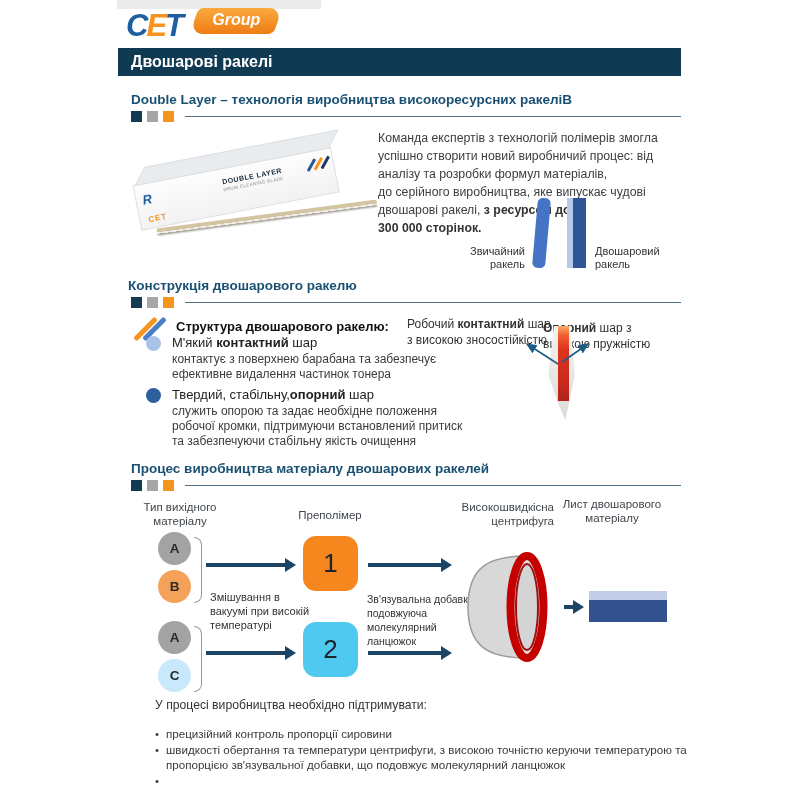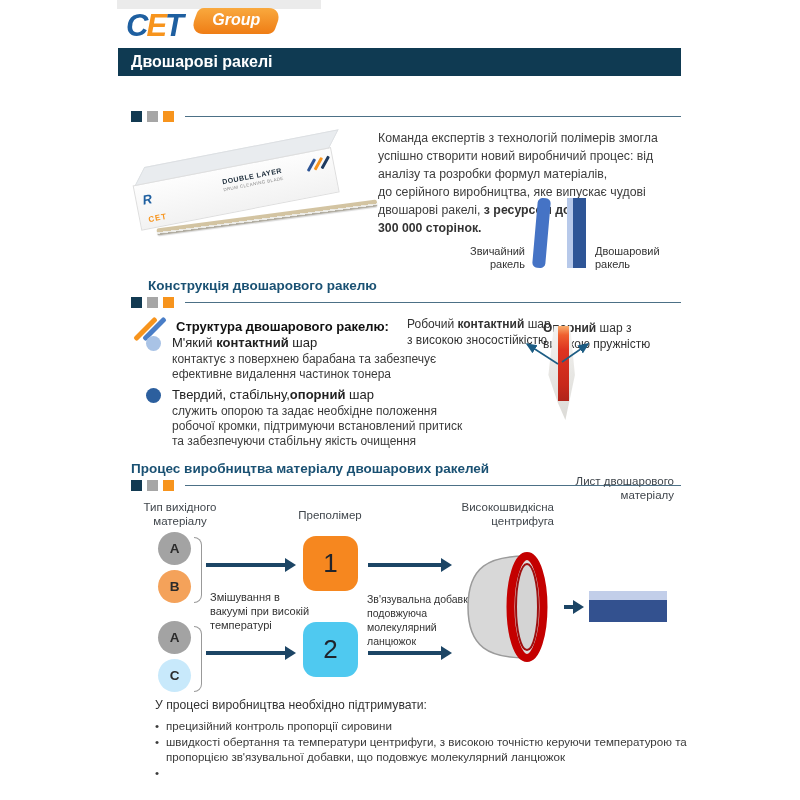--- a/index.html
+++ b/index.html
@@ -92,39 +92,40 @@
           font-size:26px;color:#20242c;}
   .numbox1{background:#f6871f;}
   .numbox2{background:#4fc9f0;}
   .pnote{font-size:11px;line-height:14px;color:#333;}
   .sheet{left:589px;top:591px;width:78px;}
   .sheet-top{height:9px;background:#c2cee9;}
   .sheet-bot{height:22px;background:#33518f;}
 
   
   .footer{left:155px;top:698px;width:542px;}
-  .f-title{font-size:12.2px;color:#333;margin-bottom:6px;}
+  .f-title{font-size:12.2px;color:#333;margin-bottom:14px;}
   .f-item{display:flex;font-size:11.6px;line-height:15px;color:#3a3a3a;margin-bottom:1px;}
   .f-dot{width:11px;flex:0 0 auto;}
 </style>
 </head>
 <body>
 
 <div id="page">
 
   <div class="abs topstrip"></div>
   <div class="abs logo">
     <span class="lg-letter lg-blue">C</span><span class="lg-letter lg-orange">E</span><span class="lg-letter lg-blue">T</span>
     <span class="lg-swoosh"><span class="lg-group">Group</span></span>
   </div>
 
   <div class="abs banner">
     <span>Двошарові ракелі</span>
   </div>
 
+  <div class="abs shead" style="left:131px;top:92px;">Double Layer – технологія виробництва високоресурсних ракеліВ</div>
   <div class="abs sqrow" style="left:131px;top:111px;">
     <div class="sq sq-navy"></div>
     <div class="sq sq-gray"></div>
     <div class="sq sq-orange"></div>
     <div class="sline"></div>
   </div>
 
   <div class="abs photo">
     <div class="pbox">
       <div class="pbox-top"></div>
@@ -153,21 +154,21 @@
   <div class="abs bladeA"></div>
   <div class="abs bladeB">
     <div class="lb"></div>
     <div class="db"></div>
   </div>
   <div class="abs cmp-label prelines" style="left:463px;top:245px;width:62px;text-align:right;">Звичайний
 ракель</div>
   <div class="abs cmp-label prelines" style="left:595px;top:245px;width:80px;">Двошаровий
 ракель</div>
 
-  <div class="abs shead" style="left:148px;top:278px;">Конструкція двошарового ракелю</div>
+  <div class="abs shead" style="left:128px;top:278px;">Конструкція двошарового ракелю</div>
   <div class="abs sqrow" style="left:131px;top:297px;">
     <div class="sq sq-navy"></div>
     <div class="sq sq-gray"></div>
     <div class="sq sq-orange"></div>
     <div class="sline"></div>
   </div>
 
   <div class="abs sicon">
     <div class="sbar sbar1"></div>
     <div class="sbar sbar2"></div>
@@ -209,21 +210,21 @@
     <div class="sq sq-gray"></div>
     <div class="sq sq-orange"></div>
     <div class="sline"></div>
   </div>
 
   <div class="abs pcol prelines" style="left:130px;top:500px;width:100px;">Тип вихідного
 матеріалу</div>
   <div class="abs pcol prelines" style="left:280px;top:508px;width:100px;">Преполімер</div>
   <div class="abs pcol prelines" style="left:432px;top:500px;width:122px;text-align:right;">Високошвидкісна
 центрифуга</div>
-  <div class="abs pcol prelines" style="left:550px;top:474px;width:124px;text-align:right;">Лист двошарового
+  <div class="abs pcol prelines" style="left:550px;top:497px;width:124px;">Лист двошарового
 матеріалу</div>
 
   <div class="abs mcircle m-gray" style="left:158px;top:532px;">A</div>
   <div class="abs mcircle m-orange" style="left:158px;top:570px;">B</div>
   <div class="abs mcircle m-gray" style="left:158px;top:621px;">A</div>
   <div class="abs mcircle m-blue" style="left:158px;top:659px;">C</div>
 
   <div class="abs bracket" style="left:194px;top:537px;height:66px;"></div>
   <div class="abs bracket" style="left:194px;top:626px;height:66px;"></div>
 

